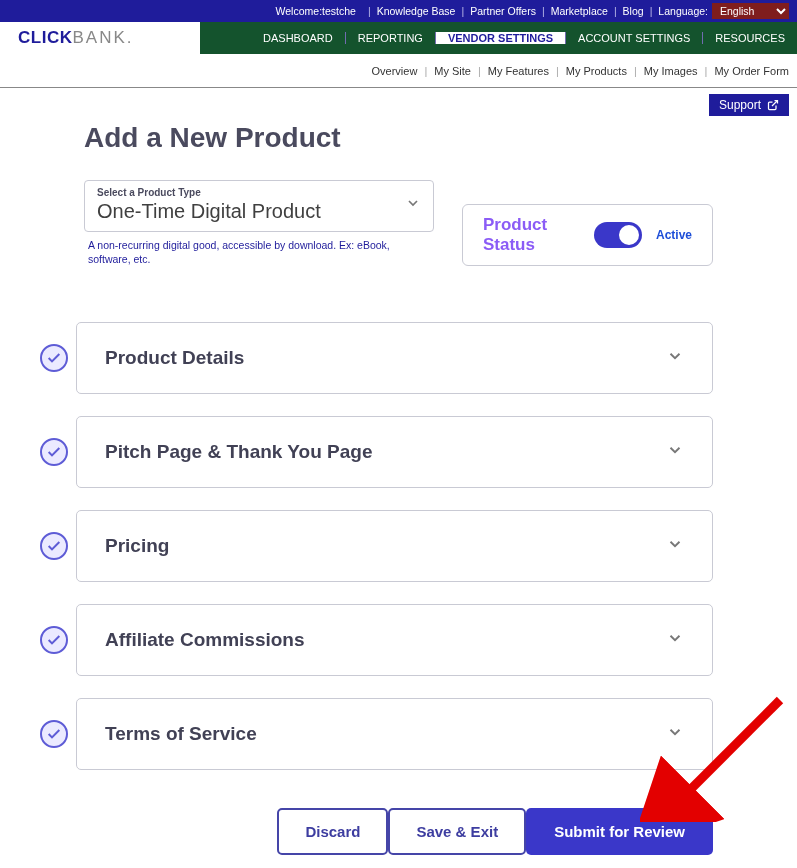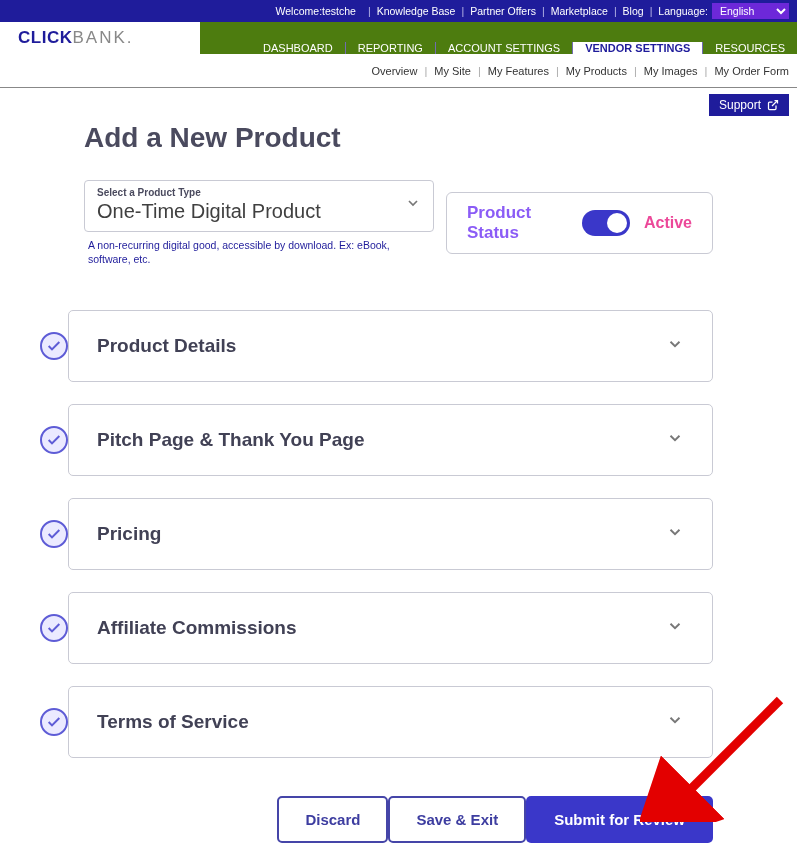--- a/index.html
+++ b/index.html
@@ -3,63 +3,63 @@
 <meta charset="utf-8">
 <style>
   * { box-sizing: border-box; margin: 0; padding: 0; }
   body { font-family: Arial, Helvetica, sans-serif; background: #fff; width: 797px; }
   
   
   .topbar { background: #1f1c9b; color: #fff; height: 22px; display: flex; align-items: center; justify-content: flex-end; padding: 8px 8px; font-size: 10.5px; }
   .topbar .welcome { margin-right: 6px; }
   .topbar a { color: #fff; text-decoration: none; cursor: pointer; }
   .topbar .sep { margin: 0 6px; color: #bbb8e8; }
-  .lang-select { background: #6d28d9; color: #fff; border: none; font-size: 10.5px; padding: 1px 18px 1px 4px; margin-left:4px; }
+  .lang-select { background: #7f1d1d; color: #fff; border: none; font-size: 10.5px; padding: 1px 18px 1px 4px; margin-left:4px; }
   
   
   .header-row { display: flex; height: 32px; }
   .logo-wrap { width: 200px; background: #fff; display:flex; align-items:center; padding-left:18px; }
   .logo-click { font-weight: 800; color:#1f1c9b; font-size:17px; letter-spacing:0.5px;}
   .logo-bank { font-weight: 400; color:#888; font-size:17px; letter-spacing:2px;}
-  .navbar { flex:1; background:#4d7c0f; display:flex; align-items:flex-end; justify-content:flex-end; }
+  .navbar { flex:1; background:#14532d; display:flex; align-items:center; justify-content:flex-end; }
   .nav-item { color:#fff; font-size:11px; display:flex; align-items:center; padding:0 12px; cursor:pointer; border-left:1px solid #716cb0;}
   .nav-item.first{border-left:none;}
   .nav-item.active { background:#fff; color:#1f1c9b; font-weight:700;}
   
   
   .subnav { height:34px; border-bottom:1px solid #888; display:flex; align-items:center; justify-content:flex-end; padding:0 8px; font-size:11px; color:#333;}
   .subnav a { color:#333; text-decoration:none; cursor:pointer;}
   .subnav .sep2 { margin:0 7px; color:#aaa;}
   
   
   .support-row { display:flex; justify-content:flex-end; padding:6px 8px 0 0;}
   .support-btn { background:#1f1c9b; color:#fff; font-size:12px; padding:4px 10px; display:flex; align-items:center; gap:6px; cursor:pointer;}
   
   
   .content { padding: 0 84px 40px 84px; }
   .page-title { font-size:28px; color:#4a4a5e; font-weight:700; margin:6px 0 26px 0;}
   
-  .top-controls { display:flex; gap:12px; margin-bottom:44px; align-items:center;}
+  .top-controls { display:flex; gap:28px; margin-bottom:56px; align-items:flex-end;}
   .select-box { flex:0 0 350px; }
   .select-widget { border:1px solid #c9cad4; border-radius:4px; padding:6px 12px 8px 12px; display:flex; align-items:center; justify-content:space-between; cursor:pointer;}
   .select-label { font-size:10px; color:#4a4a5e; font-weight:600;}
   .select-value { font-size:20px; color:#404040;}
   .select-left { display:flex; flex-direction:column; gap:2px;}
   .chev { color:#777; }
   .help-text { font-size:10.5px; color:#1f1c9b; margin:6px 4px 0 4px; line-height:1.35; }
   
   .status-box { flex:1; border:1px solid #c9cad4; border-radius:6px; padding:10px 20px; display:flex; align-items:center; justify-content:space-between;}
   .status-label { color:#8b5cf6; font-weight:700; font-size:17px;}
-  .status-active { color:#ec4899; font-weight:700; font-size:16px;}
+  .status-active { color:#1d4ed8; font-weight:700; font-size:12px;}
   .toggle { width:48px; height:26px; background:#3a37c9; border-radius:14px; position:relative; cursor:pointer;}
   .toggle-knob { width:20px; height:20px; background:#fff; border-radius:50%; position:absolute; right:3px; top:3px;}
   .status-right { display:flex; align-items:center; gap:14px;}
   
   
-  .acc-row { display:flex; align-items:center; gap:0; margin-bottom:22px;}
+  .acc-row { display:flex; align-items:center; gap:8px; margin-bottom:22px;}
   .check-badge { width:28px; height:28px; border:2.5px solid #5e5cd6; border-radius:50%; background:#ebeaff; display:flex; align-items:center; justify-content:center; flex-shrink:0; margin-left:-44px;}
   .check-badge svg { stroke:#5e5cd6; }
   .acc-panel { flex:1; border:1px solid #c9cad4; border-radius:5px; padding:24px 28px; display:flex; align-items:center; justify-content:space-between; cursor:pointer;}
   .acc-title { font-size:19px; font-weight:700; color:#414155;}
   
   
   .footer-btns { display:flex; justify-content:flex-end; margin-top:38px;}
   .btn { font-size:15px; font-weight:700; padding:13px 26px; border-radius:5px; cursor:pointer; border:2px solid transparent;}
   .btn-outline { background:#fff; color:#3d3da0; border-color:#4545a8;}
   .btn-primary { background:#3a37c9; color:#fff;}
@@ -89,22 +89,22 @@
 
 <div class="header-row">
   <div class="logo-wrap">
     <span class="logo-click">CLICK</span>
       <span class="logo-bank">BANK</span>
       <span class="logo-bank">.</span>
   </div>
   <div class="navbar">
     <div class="nav-item first">DASHBOARD</div>
     <div class="nav-item">REPORTING</div>
+    <div class="nav-item active">VENDOR SETTINGS</div>
     <div class="nav-item">ACCOUNT SETTINGS</div>
-    <div class="nav-item active">VENDOR SETTINGS</div>
     <div class="nav-item">RESOURCES</div>
   </div>
 </div>
 
 <div class="subnav">
   <a>Overview</a>
     <span class="sep2">|</span>
   <a>My Site</a>
     <span class="sep2">|</span>
   <a>My Features</a>

